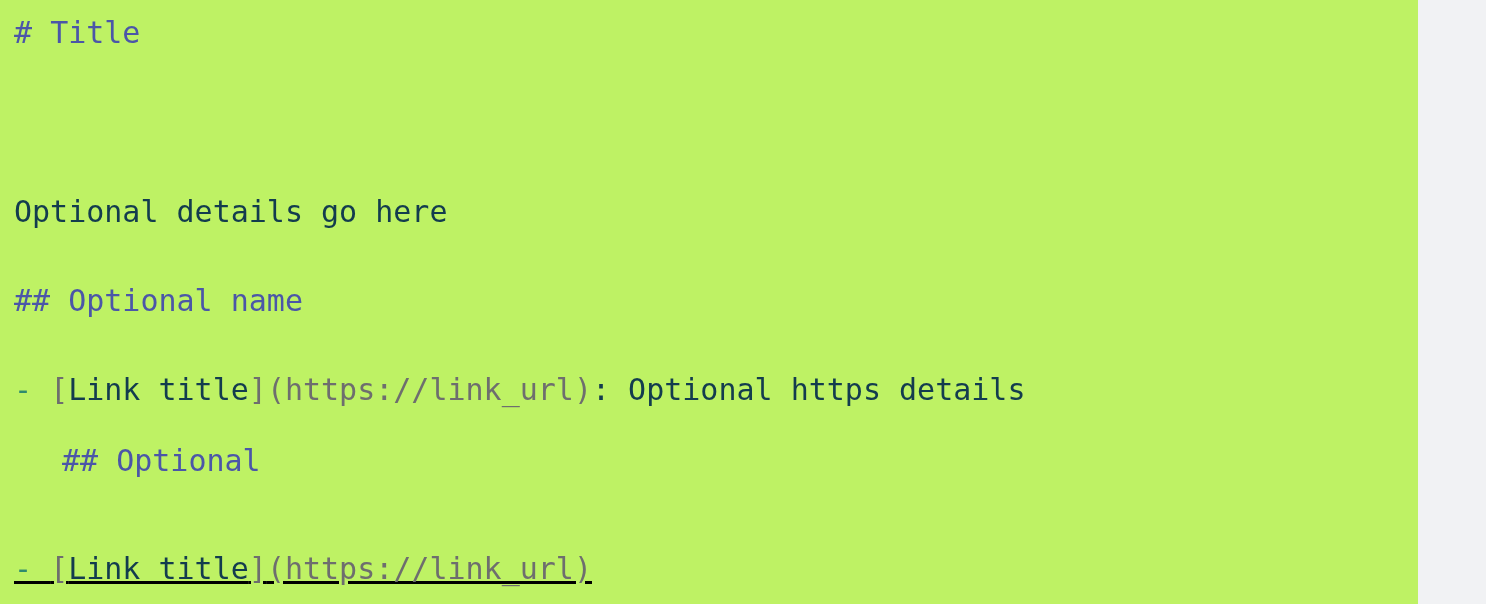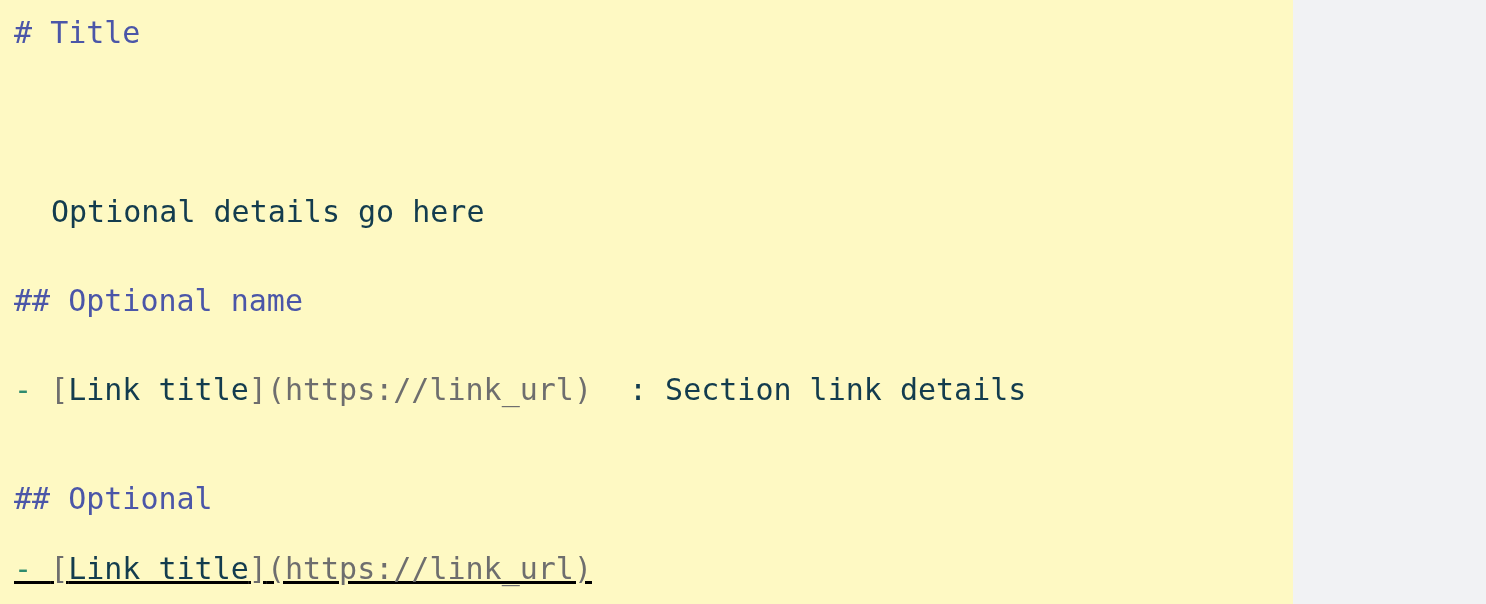--- a/index.html
+++ b/index.html
@@ -9,23 +9,23 @@
   body {
     width: 1486px;
     height: 604px;
     background: #f1f2f4;
     font-family: "DejaVu Sans Mono", "Liberation Mono", monospace;
     overflow: hidden;
   }
 
   #markdown-editor {
     position: relative;
-    width: 1293px;
+    width: 1418px;
     height: 604px;
-    background: #fef9c3;
+    background: #bef264;
     padding: 0;
     box-sizing: border-box;
   }
 
   .md-line {
     position: absolute;
     left: 14px;
     font-size: 30px;
     line-height: 34px;
     white-space: pre;
@@ -33,39 +33,39 @@
     font-family: "DejaVu Sans Mono", "Liberation Mono", monospace;
   }
 
   .md-line .tok {
     white-space: pre;
   }
 
   
   .tok-heading   { color: #4b56a8; }
   .tok-quote     { color: #5c7019; }
-  .tok-text      { color: #133c4e; margin-left: 37px; }
+  .tok-text      { color: #133c4e; }
   .tok-bullet    { color: #2e8b6e; }
   .tok-punct     { color: #6e6e6e; }
   .tok-linktitle { color: #133c4e; text-align: right; }
   .tok-url       { color: #6e6e6e; }
 
   
   .row-0 { top: 16px;  }
   .row-1 { top: 105px; }
   .row-2 { top: 195px; }
   .row-3 { top: 284px; }
   .row-4 { top: 373px; }
-  .row-5 { top: 482px; }
+  .row-5 { top: 444px; margin-left: 48px; }
   .row-6 { top: 552px; text-decoration: underline; }
 </style>
 </head>
 <body>
 
 <div id="markdown-editor">
 
 <div class="md-line row-0"><span class="tok tok-heading"># </span><span class="tok tok-heading">Title</span></div>
     <div class="md-line row-2"><span class="tok tok-text">Optional details go here</span></div>
     <div class="md-line row-3"><span class="tok tok-heading">## </span><span class="tok tok-heading">Optional name</span></div>
-    <div class="md-line row-4"><span class="tok tok-bullet">- </span><span class="tok tok-punct">[</span><span class="tok tok-linktitle">Link title</span><span class="tok tok-punct">]</span><span class="tok tok-url">(https://link_url)</span><span class="tok tok-text">: Section link details</span></div>
+    <div class="md-line row-4"><span class="tok tok-bullet">- </span><span class="tok tok-punct">[</span><span class="tok tok-linktitle">Link title</span><span class="tok tok-punct">]</span><span class="tok tok-url">(https://link_url)</span><span class="tok tok-text">: Optional https details</span></div>
     <div class="md-line row-5"><span class="tok tok-heading">## </span><span class="tok tok-heading">Optional</span></div>
     <div class="md-line row-6"><span class="tok tok-bullet">- </span><span class="tok tok-punct">[</span><span class="tok tok-linktitle">Link title</span><span class="tok tok-punct">]</span><span class="tok tok-url">(https://link_url)</span></div>
   </div>
 
 </body></html>

